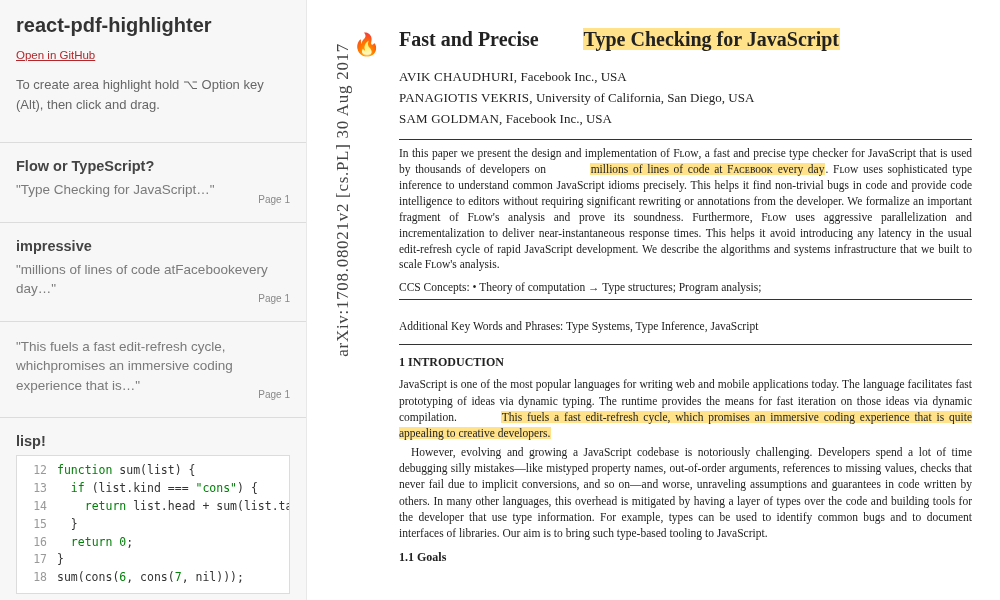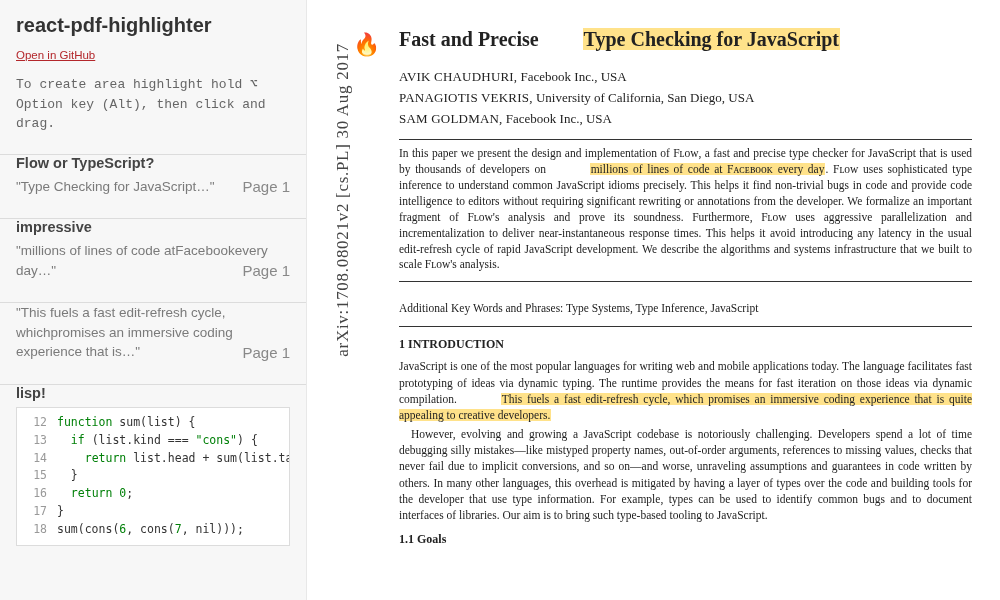--- a/index.html
+++ b/index.html
@@ -7,26 +7,26 @@
 .app { display:flex; height:600px; }
 
 
 .sidebar { width:307px; background:#f7f7f7; border-right:1px solid #e8e8e8; overflow-y:auto; overflow-x:hidden; position:relative; }
 .sidebar::-webkit-scrollbar { width:10px; }
 .sidebar::-webkit-scrollbar-track { background:#eee; }
 .sidebar::-webkit-scrollbar-thumb { background:#bbb; border-radius:2px; }
 .side-inner { padding:14px 16px 4px 16px; }
 .side-title { font-size:20px; font-weight:600; color:#333; margin-bottom:8px; }
 .side-link { color:#b3272b; font-size:11.5px; text-decoration:underline; display:inline-block; margin-bottom:14px;text-align:right; }
-.side-desc { font-size:13px; color:#666; line-height:1.5; margin-bottom:16px;font-family:Liberation Mono, monospace; }
+.side-desc { font-size:13px; color:#666; line-height:1.5; margin-bottom:24px; }
 
-.hl-item { border-top:1px solid #dcdcdc; padding:0 16px 22px 16px; position:relative; cursor:pointer; }
+.hl-item { border-top:1px solid #dcdcdc; padding:15px 16px 22px 16px; position:relative; cursor:pointer; }
 .hl-title { font-size:14.5px; font-weight:600; color:#444; margin-bottom:6px; }
 .hl-excerpt { font-size:13.5px; color:#7a7a7a; line-height:1.45; }
-.hl-page { position:absolute; right:16px; bottom:23px; font-size:15px; color:#888;margin-left:20px; }
+.hl-page { position:absolute; right:16px; bottom:17px; font-size:10px; color:#888;margin-left:20px; }
 
 .code-box { background:#fff; border:1px solid #dcdcdc; margin-top:6px; padding:6px 8px; font-family:Consolas,Menlo,monospace; font-size:11.5px; line-height:1.55; overflow-x:auto; white-space:pre; }
 .ln { display:inline-block; width:22px; color:#999; text-align:right; margin-right:10px; }
 .kw { color:#028009; }
 .str { color:#028009; }
 .num { color:#028009; }
 
 
 .doc-pane { flex:1; background:#fff; position:relative; overflow:hidden; padding:28px 28px 0 92px; }
 .arxiv { position:absolute; left:26px; top:43px; writing-mode:vertical-rl; transform:rotate(180deg); font-family:Georgia,serif; font-size:17px; color:#444; letter-spacing:0.7px; line-height:1.2; }
@@ -96,20 +96,21 @@
       <div class="authors">
         <div><span class="aname">AVIK CHAUDHURI,</span><span> Facebook Inc., USA</span></div>
         <div><span class="aname">PANAGIOTIS VEKRIS,</span><span> University of California, San Diego, USA</span></div>
         <div><span class="aname">SAM GOLDMAN,</span><span> Facebook Inc., USA</span></div>
       </div>
 
       <hr class="hr">
       <p class="abstract">
         <span>In this paper we present the design and implementation of Fʟᴏᴡ, a fast and precise type checker for JavaScript that is used by thousands of developers on </span><span class="mark">millions of lines of code at Fᴀᴄᴇʙᴏᴏᴋ every day</span><span>. Fʟᴏᴡ uses sophisticated type inference to understand common JavaScript idioms precisely. This helps it find non-trivial bugs in code and provide code intelligence to editors without requiring significant rewriting or annotations from the developer. We formalize an important fragment of Fʟᴏᴡ's analysis and prove its soundness. Furthermore, Fʟᴏᴡ uses aggressive parallelization and incrementalization to deliver near-instantaneous response times. This helps it avoid introducing any latency in the usual edit-refresh cycle of rapid JavaScript development. We describe the algorithms and systems infrastructure that we built to scale Fʟᴏᴡ's analysis.</span>
       </p>
+      <p class="ccs">CCS Concepts: • Theory of computation → Type structures; Program analysis;</p>
       <hr class="hr">
       <p class="kw-line">Additional Key Words and Phrases: Type Systems, Type Inference, JavaScript</p>
       <hr class="hr">
 
       <h3 class="sec-head">1   INTRODUCTION</h3>
       <p class="body-para">
         <span>JavaScript is one of the most popular languages for writing web and mobile applications today. The language facilitates fast prototyping of ideas via dynamic typing. The runtime provides the means for fast iteration on those ideas via dynamic compilation. </span><span class="mark">This fuels a fast edit-refresh cycle, which promises an immersive coding experience that is quite appealing to creative developers.</span>
       </p>
       <p class="body-para indent">However, evolving and growing a JavaScript codebase is notoriously challenging. Developers spend a lot of time debugging silly mistakes—like mistyped property names, out-of-order arguments, references to missing values, checks that never fail due to implicit conversions, and so on—and worse, unraveling assumptions and guarantees in code written by others. In many other languages, this overhead is mitigated by having a layer of types over the code and building tools for the developer that use type information. For example, types can be used to identify common bugs and to document interfaces of libraries. Our aim is to bring such type-based tooling to JavaScript.</p>
 

